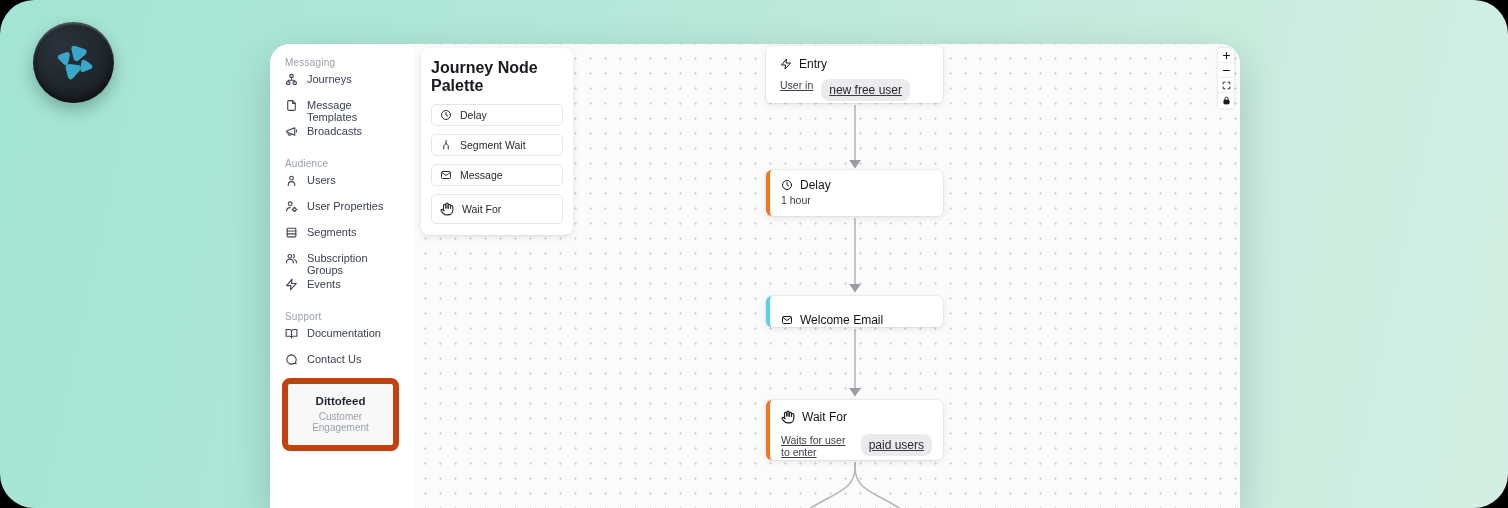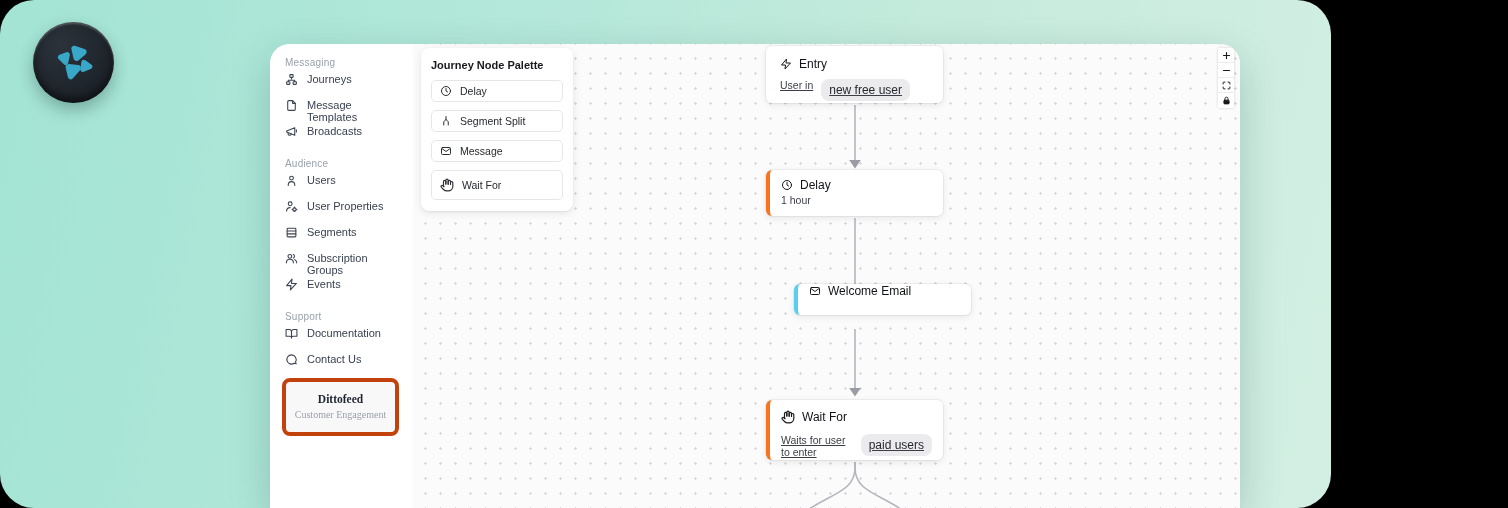--- a/index.html
+++ b/index.html
@@ -1,17 +1,17 @@
 <!DOCTYPE html>
 <html><head>
 <meta charset="utf-8">
 <style>
   * { margin:0; padding:0; box-sizing:border-box; }
   html,body { background:#000; font-family:"Liberation Sans","DejaVu Sans",sans-serif; }
-  .screen { position:relative; width:1331px; height:508px; overflow:hidden; border-radius:34px;
+  .screen { position:relative; width:1508px; height:508px; overflow:hidden; border-radius:34px;
             background:linear-gradient(102deg,#a3e4d4 0%,#b4e8da 38%,#c6ebdc 68%,#d3efe3 100%); }
 
   
   .logo { position:absolute; left:33px; top:22px; width:81px; height:81px; border-radius:50%;
           background:radial-gradient(circle at 35% 28%,#2b323b 0%,#20262d 55%,#161b21 100%);
           box-shadow:0 7px 16px rgba(10,40,40,.3), inset 0 2px 2px rgba(255,255,255,.22), inset 0 -4px 8px rgba(0,0,0,.55);
           display:flex; align-items:center; justify-content:center; }
   .logo svg { width:46px; height:46px; }
 
   
@@ -20,56 +20,56 @@
             box-shadow:0 14px 40px rgba(20,60,55,.22); background:#fff; }
 
   
   .sidebar { width:143px; min-width:143px; background:#fff; padding-top:6px; position:relative; }
   .side-label { font-size:10px; color:#9aa1ab; padding:7px 15px 5px; letter-spacing:.2px; }
   .side-item { display:flex; align-items:flex-start; gap:9px; padding:0 15px; height:26px;
                font-size:11px; color:#394150; cursor:pointer; }
   .side-item .sicon { display:flex; color:#3c4352; }
   .side-item svg { width:13px; height:13px; }
   .workspace-box { position:absolute; top:334px; left:12px; width:117px; background:#f8f8f9;
-                   border:4px solid #c2410c; border-radius:8px; text-align:center; padding:11px 4px 12px;font-family:Liberation Serif, serif; }
+                   border:6px solid #c2410c; border-radius:8px; text-align:center; padding:11px 4px 12px; }
   .ws-title { font-size:11.5px; font-weight:700; color:#1f2430; }
   .ws-sub { font-size:10px; color:#9aa1ab; margin-top:4px; }
 
   
   .canvas { flex:1; position:relative; background-color:#fbfbfc;
             background-image:radial-gradient(#d8d8db 1px, transparent 1.25px);
             background-size:15px 15px; background-position:5px 7px; }
   .edges { position:absolute; left:0; top:0; pointer-events:none; }
   .edges path.line { fill:none; stroke:#b5b5bc; stroke-width:1.6px; }
   .edges path.arrow { fill:#9b9ba3; stroke:none; }
 
   
   .palette { position:absolute; left:8px; top:4px; width:152px; background:#fff; border-radius:8px;
              box-shadow:0 1px 2px rgba(0,0,0,.06), 0 2px 8px rgba(0,0,0,.09); padding:11px 10px 3px; }
-  .palette-title { font-size:11px; font-weight:700; color:#17191d; margin-bottom:9px; }
+  .palette-title { font-size:16px; font-weight:700; color:#17191d; margin-bottom:9px; }
   .palette-item { display:flex; align-items:center; gap:8px; border:1px solid #e6e6ea; border-radius:5px;
                   padding:4px 8px; margin-bottom:8px; font-size:10.5px; color:#26292e; cursor:grab; background:#fff; }
   .palette-item svg { width:12px; height:12px; color:#2c2f35; }
   .palette-item.tall { padding:7px 8px; }
   .palette-item.tall svg { width:14px; height:14px; }
 
   
   .node { position:absolute; left:353px; width:177px; background:#fff; border-radius:6px;
           box-shadow:0 0 0 1px rgba(0,0,0,.045), 0 2px 7px rgba(0,0,0,.09); cursor:pointer; }
   .node.accented { border-left:4px solid #ccc; }
   .node-head { display:flex; align-items:center; gap:7px; font-size:12px; font-weight:400; color:#101318; }
   .node-head svg { width:12px; height:12px; color:#17191d; flex:none; }
   .node-head svg.big { width:14px; height:14px; }
   .node-body { display:flex; align-items:flex-start; font-size:10.5px; color:#3a3f47;text-decoration:underline; }
   .chip { background:#ebebed; border-radius:8px; padding:4px 8px; font-size:12px; color:#26292e; margin-left:8px; white-space:nowrap; }
   .node-entry   { top:2px;   height:57px; padding:11px 14px; }
   .node-entry   .node-body { margin-top:8px; }
   .node-delay   { top:126px; height:46px; padding:8px 11px; }
   .node-delay   .node-sub { font-size:10.5px; color:#3a3f47; margin-top:2px; }
-  .node-message { top:240px; height:31px; padding:0 11px; display:flex; align-items:flex-start;margin-left:28px; }
+  .node-message { top:252px; height:31px; padding:0 11px; display:flex; align-items:flex-end; }
   .node-wait    { top:356px; height:60px; padding:10px 11px; }
   .node-wait    .node-body { margin-top:10px; }
 
   
   .controls { position:absolute; left:805px; top:4px; width:16px; background:#fff; border-radius:2px;
               box-shadow:0 0 3px rgba(0,0,0,.18); overflow:hidden; }
   .ctrl-btn { width:16px; height:15px; display:flex; align-items:center; justify-content:center;
               border-bottom:1px solid #ececee; cursor:pointer; color:#17191d; background:#fff; }
   .ctrl-btn:last-child { border-bottom:none; }
   .ctrl-btn svg { width:9px; height:9px; }
@@ -233,21 +233,21 @@
           </span>
           <span>Delay</span>
         </div>
 
         <div class="palette-item">
           <span style="display:flex">
             <svg viewBox="0 0 24 24" fill="none" stroke="currentColor" stroke-width="2" stroke-linecap="round" stroke-linejoin="round">
                 <path d="M12 3v6m0 0-4.5 4.5V20M12 9l4.5 4.5V20"></path>
               </svg>
           </span>
-          <span>Segment Split</span>
+          <span>Segment Wait</span>
         </div>
 
         <div class="palette-item">
           <span style="display:flex">
             <svg viewBox="0 0 24 24" fill="none" stroke="currentColor" stroke-width="2" stroke-linecap="round" stroke-linejoin="round">
                 <rect x="3" y="5" width="18" height="14" rx="2"></rect>
                 <path d="m4.5 7.5 7.5 5.5 7.5-5.5"></path>
               </svg>
           </span>
           <span>Message</span>

